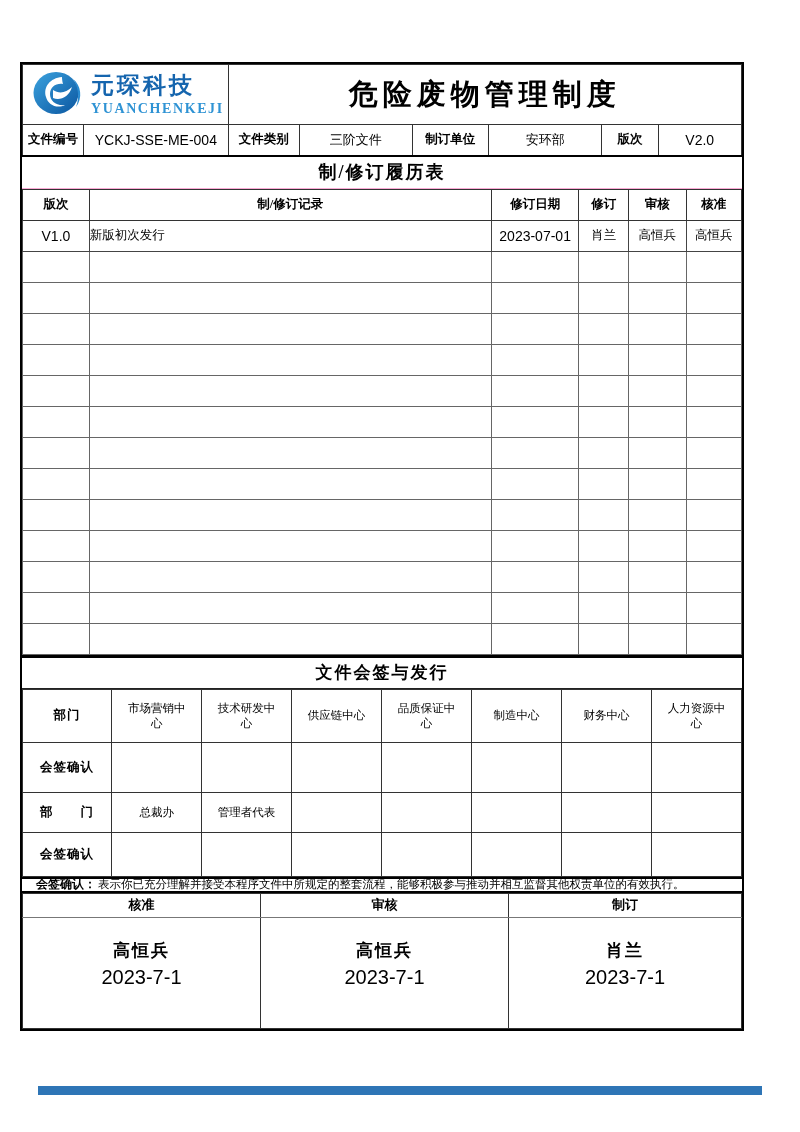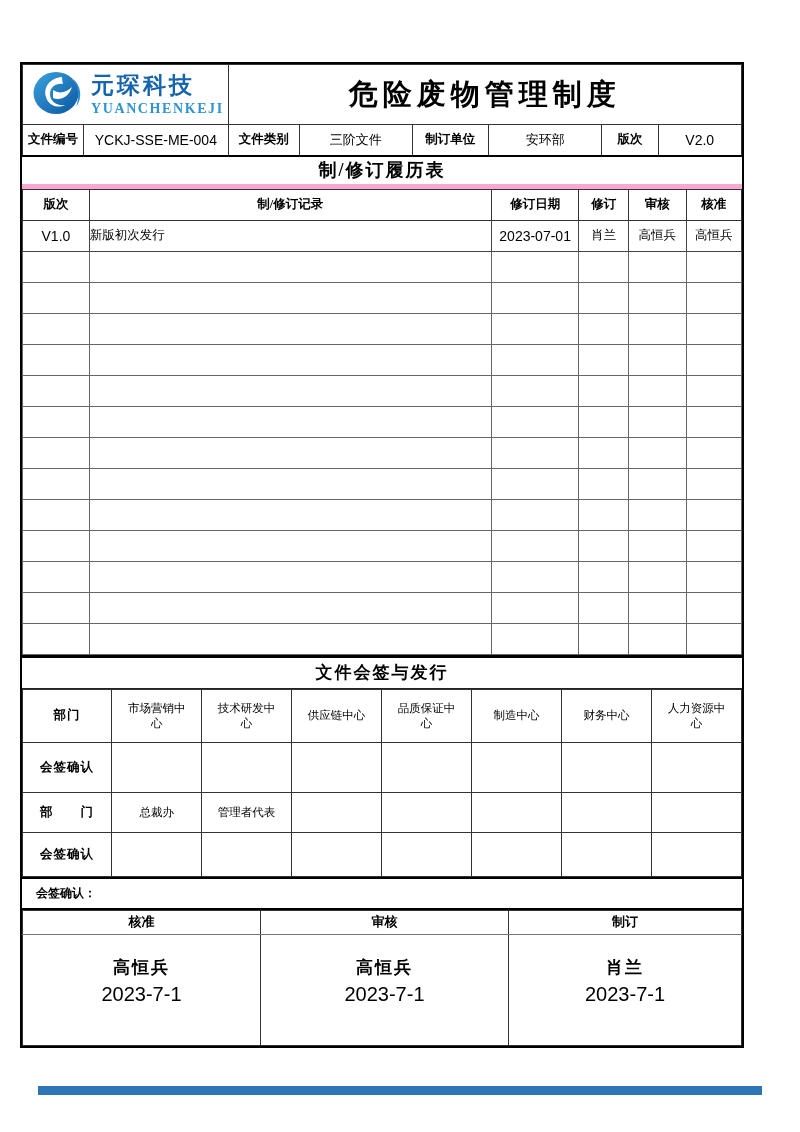--- a/index.html
+++ b/index.html
@@ -23,40 +23,40 @@
   .brand-sub { font-family:Liberation Serif, serif; font-size:14px; font-weight:bold; letter-spacing:1.6px; margin-top:5px; }
   .title-cell { font-size:29px; font-weight:bold; letter-spacing:5px; }
   .meta-row td { height:31px; font-size:13px; }
   .meta-row .lbl { font-weight:bold; font-size:12.5px; }
   .meta-row .sans { font-size:14px; }
   .head-table { border-bottom:2px solid #000; margin-bottom:-1px; }
 
   
   .section-title { height:33px; display:flex; align-items:center; justify-content:center;
                    font-size:18px; font-weight:bold; letter-spacing:2px; }
-  .st-rev { border-bottom:5px solid #f9a8d4; }
+  .st-rev { border-bottom:1px solid #f9a8d4; }
   .st-signoff { border-top:3px solid #000; border-bottom:1px solid #222; height:34px; font-size:17px; }
 
   
   .rev-table th { height:31px; font-size:12.5px; font-weight:bold; border-color:#333; }
   .rev-table td { height:31px; font-size:12.5px; border-color:#666; }
   .rev-table .data-row td { border-color:#444; }
   .rev-table .rec { text-align:left; padding-left:0; }
   .rev-table .sans { font-size:14px; }
 
   
   .signoff-table td { font-size:11.5px; border-color:#333; padding:11px; }
   .dept-row td { height:27px; }
   .confirm-row-1 td { height:50px; }
   .dept-row-2 td { height:26px; }
   .confirm-row-2 td { height:44px; }
   .signoff-table .lbl { font-weight:bold; font-size:12.5px; letter-spacing:1px; }
 
   
-  .note-row { border-top:2px solid #000; border-bottom:2px solid #000; height:33px;
+  .note-row { border-top:2px solid #000; border-bottom:2px solid #000; height:16px;
               display:flex; align-items:center; padding:0 6px 0 14px; font-size:11.5px; white-space:nowrap; }
   .note-row b { font-size:12px; margin-right:2px; }
 
   
   .sig-table td { border-color:#333; }
   .sig-head td { height:24px; font-size:13px; font-weight:bold; border-bottom:1px solid #777; }
   .sig-body td { height:111px; vertical-align:top; }
   .sig-cell-inner { height:100%; display:flex; flex-direction:column; align-items:center; justify-content:center; padding-bottom:18px; gap:4px; }
   .sig-name { font-size:17px; font-weight:bold; letter-spacing:2px; }
   .sig-date { font-family:"Liberation Sans", sans-serif; font-size:20px; }
@@ -310,20 +310,21 @@
           <td></td>
           <td></td>
           <td></td>
           <td></td>
         </tr>
   </tbody>
     </table>
 
   <div class="note-row">
     <b>会签确认：</b>
+    <span>表示你已充分理解并接受本程序文件中所规定的整套流程，能够积极参与推动并相互监督其他权责单位的有效执行。</span>
   </div>
 
   <table class="sig-table">
     <colgroup>
         <col style="width:33.1%">
         <col style="width:34.5%">
         <col style="width:32.4%">
       </colgroup>
     <tbody>
         <tr class="sig-head">

